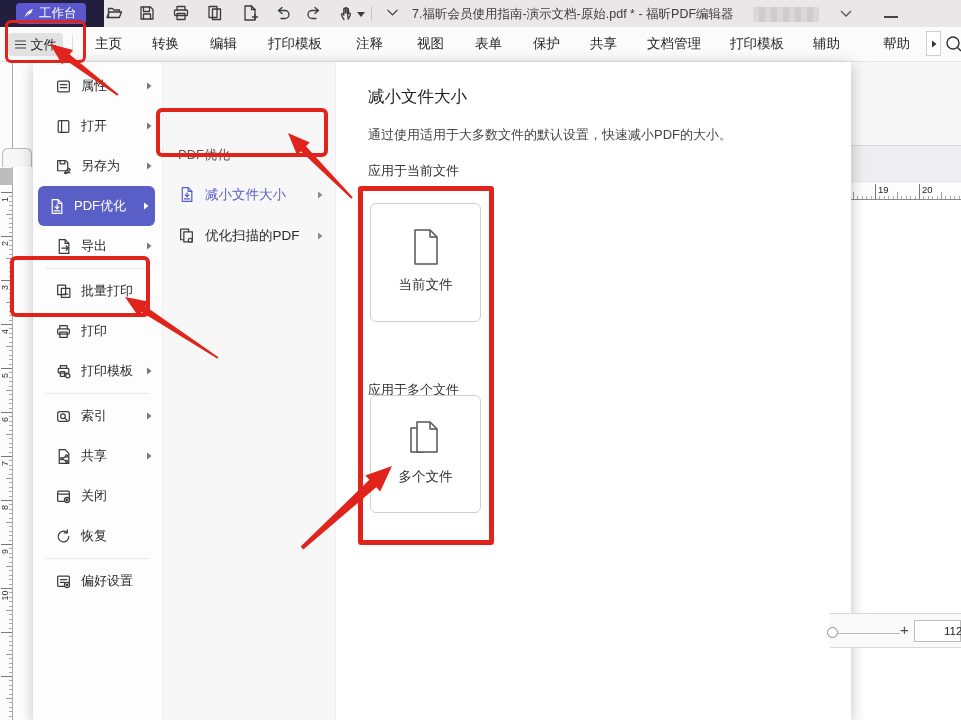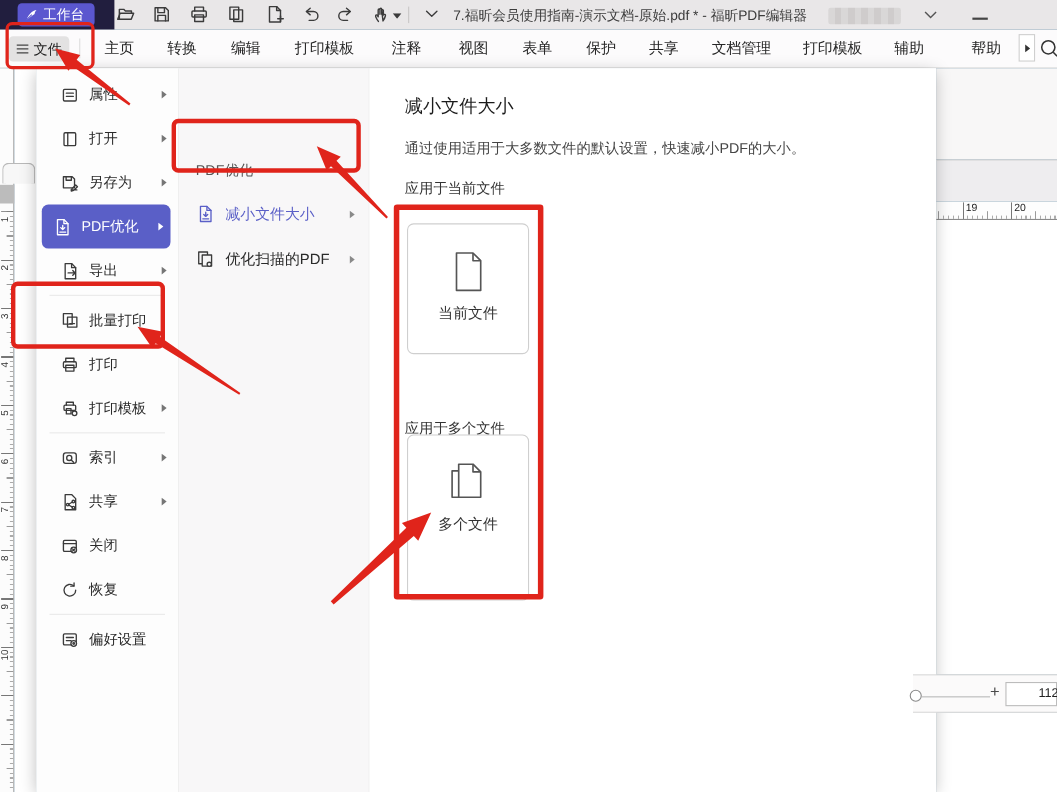--- a/index.html
+++ b/index.html
@@ -109,21 +109,21 @@
 
   .content { position:absolute; left:303px; top:0; right:0; bottom:0; background:#fff; }
   .c-title { position:absolute; left:32px; top:24px; font-size:16.5px; color:#1b1b1b; }
   .c-desc { position:absolute; left:32px; top:64px; font-size:13px; color:#454545; }
   .c-sec1 { position:absolute; left:32px; top:100px; font-size:13px; color:#333; }
   .c-sec2 { position:absolute; left:32px; top:286px; font-size:13px; color:#333;margin-top:33px; }
   .card { position:absolute; left:34px; width:111px; height:119px; background:#fff;
     border:1px solid #cfcfcf; border-radius:6px; display:flex; flex-direction:column;
     align-items:center; cursor:pointer; }
   .card1 { top:141px; }
-  .card2 { top:333px; height:151px; }
+  .card2 { top:333px; height:118px; }
   .card .cico { margin-top:24px; color:#555; }
   .card .clbl { margin-top:10px; font-size:13.5px; color:#333; }
 
   
   .rb { position:absolute; border:4px solid #e0241b; border-radius:6px; z-index:40; pointer-events:none; }
   .rb1 { left:5px; top:20px; width:81px; height:43px; border-width:3px; }
   .rb2 { left:10px; top:256px; width:140px; height:61px; }
   .rb3 { left:156px; top:108px; width:172px; height:49px; }
   .rb4 { left:358px; top:186px; width:136px; height:359px; border-width:5px; border-radius:3px; }
   .arrows { position:absolute; left:0; top:0; z-index:41; pointer-events:none; }

